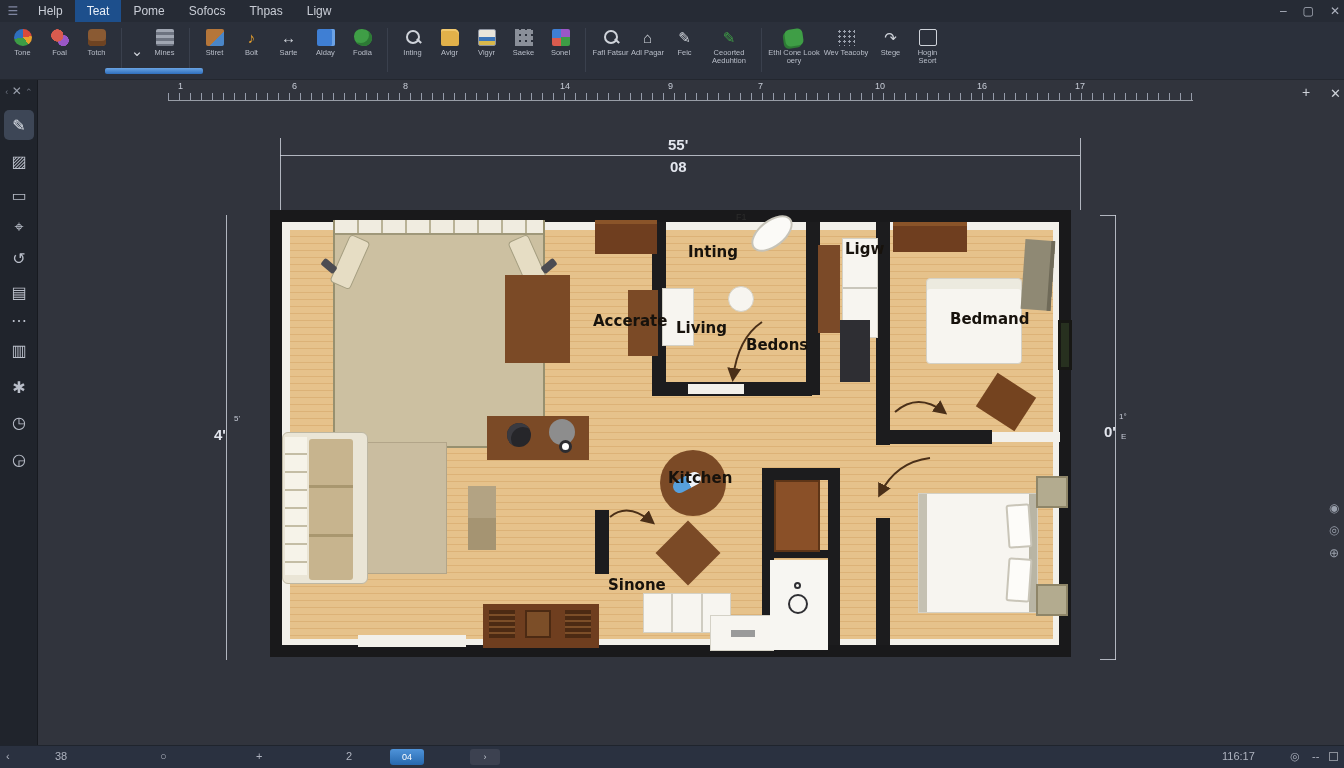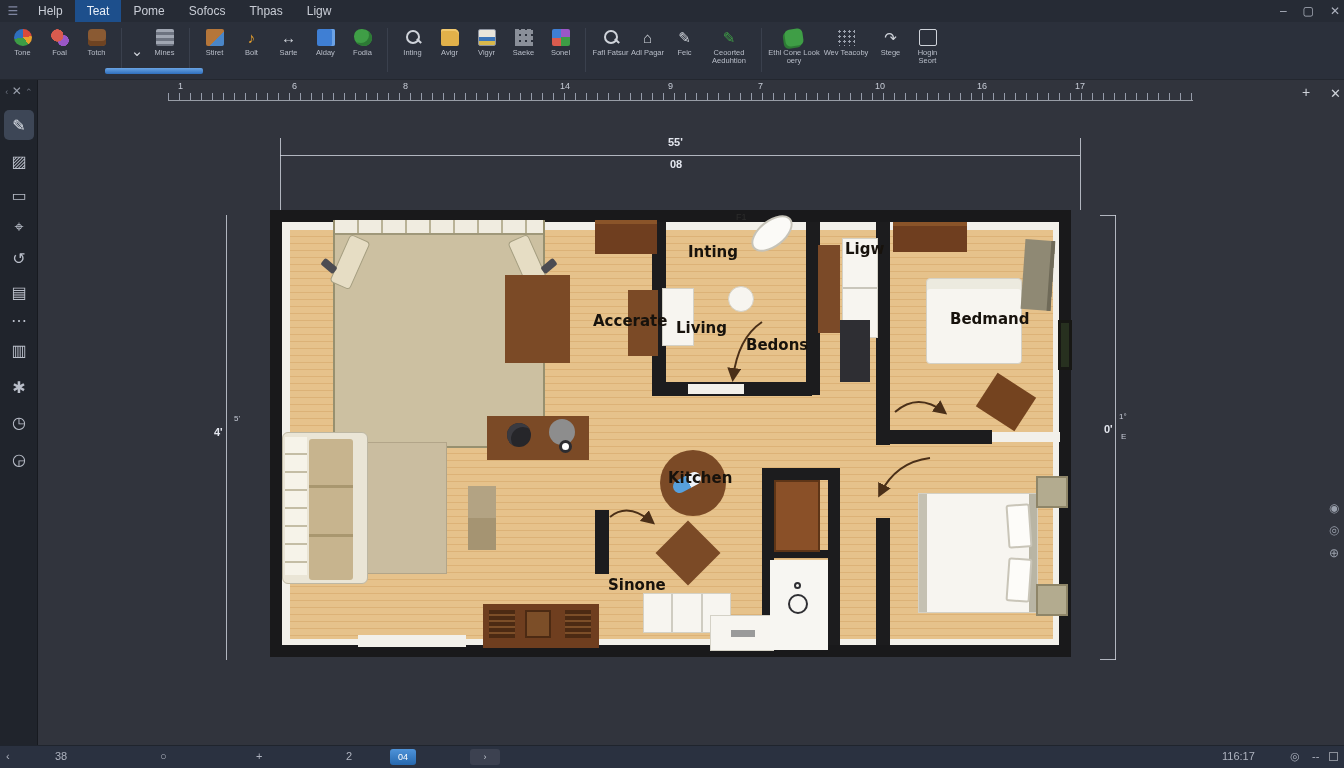--- a/index.html
+++ b/index.html
@@ -62,21 +62,21 @@
     border-bottom:1px solid rgba(208,213,223,.65);
     background:repeating-linear-gradient(90deg, #969caa 0 1px, rgba(0,0,0,0) 1px 11px);
     background-size:100% 7px; background-position:0 100%; background-repeat:no-repeat; }
   .ruler-num { position:absolute; top:-3px; font-size:9px; color:#c7ccd7; }
   .canvas-plus { position:absolute; left:1258px; top:4px; width:20px; height:18px; color:#cfd3da; font-size:14px; text-align:center; }
   .canvas-x { position:absolute; left:1292px; top:6px; color:#cfd3da; font-size:13px; }
   .panel-ic { position:absolute; left:1291px; color:#9aa0ac; font-size:12px; }
 
   
   .dline { position:absolute; background:rgba(210,214,224,.8); }
-  .dim-label { position:absolute; color:#e3e6ee; font-size:11px; font-weight:bold; }
+  .dim-label { position:absolute; color:#e3e6ee; font-size:15px; font-weight:bold; }
   .dim-label.small { font-size:8px; font-weight:normal; color:#c7ccd7; }
 
   
   .plan { position:absolute; left:232px; top:130px; width:801px; height:447px; background:#19191b; }
   .plan-inner { position:absolute; left:12px; top:12px; right:12px; bottom:12px; background:#f2f0ea; }
   .floor { position:absolute; left:20px; top:20px; right:18px; bottom:18px;
     background:repeating-linear-gradient(180deg,#e6c28b 0 6px,#dcb277 6px 7px); }
   .wall { position:absolute; background:#1c1c1e; }
   .wgap { position:absolute; background:#f2f0ea; }
   .room-label { position:absolute; color:#17120c; font-size:15px; font-weight:bold;
@@ -105,21 +105,21 @@
     background-image:repeating-linear-gradient(180deg, rgba(0,0,0,0) 0 4px, #7c4e28 4px 6px); }
   .nstand { background:#b3ab8f; border:2px solid #8e8568; }
   .pillow-w { position:absolute; background:#fdfcf9; border:2px solid #c9c5b8; border-radius:3px; }
   .arcs { position:absolute; left:0; top:0; }
   .tgt-circle { position:absolute; border:2px solid #2f2f33; border-radius:50%; }
 
   
   .statusbar { position:absolute; left:0; top:745px; width:1344px; height:23px;
     background:#2a3140; border-top:1px solid #1f242d; color:#aeb3bf; font-size:11px; }
   .statusbar span { position:absolute; top:4px; }
-  .badge { position:absolute; top:3px; width:26px; height:16px; border-radius:3px;
+  .badge { position:absolute; top:3px; width:34px; height:16px; border-radius:3px;
     background:linear-gradient(180deg,#4e93d9,#2668ae); color:#fff; font-size:9px;
     text-align:center; line-height:16px; }
   .badge.gray { background:#3c4150; color:#c3c8d2; width:30px; }
 </style>
 </head>
 <body>
 
 <div class="titlebar">
   <span class="hamburger">☰</span>
   <span class="menu-item">Help</span>

